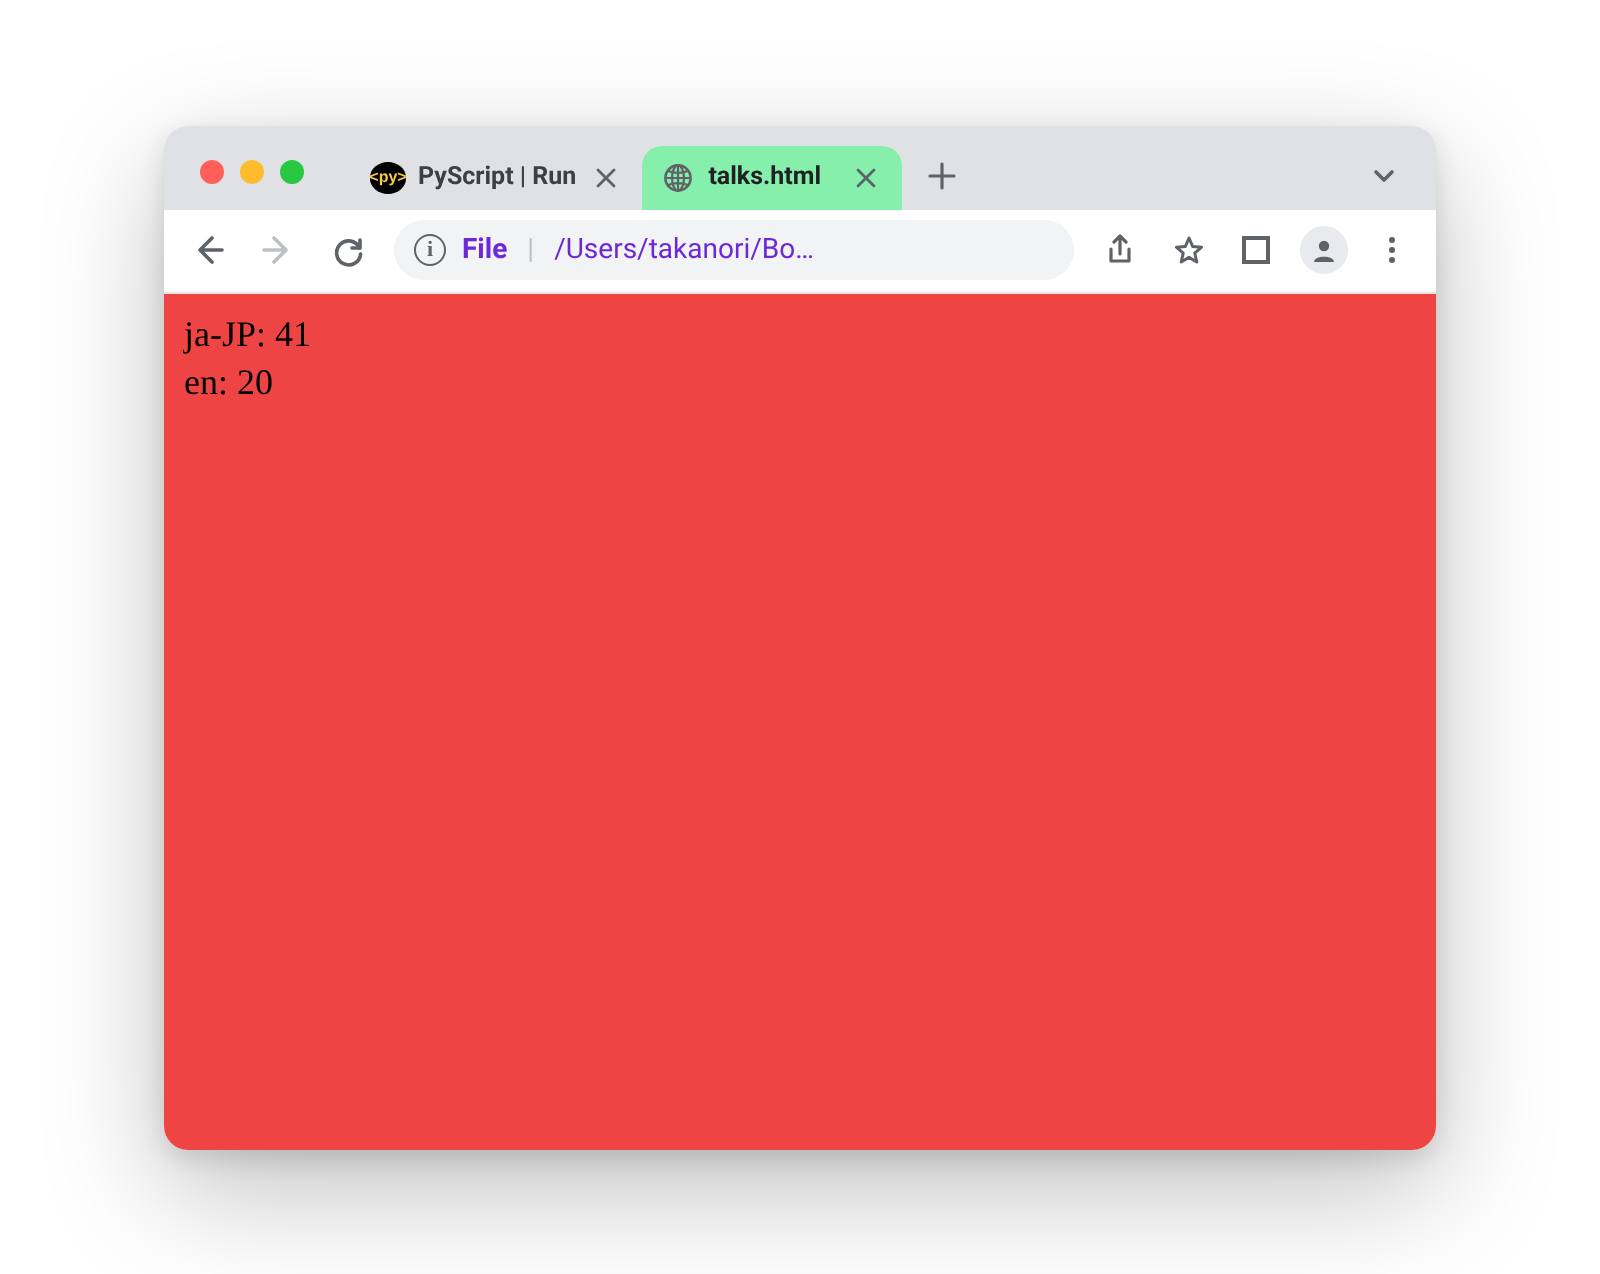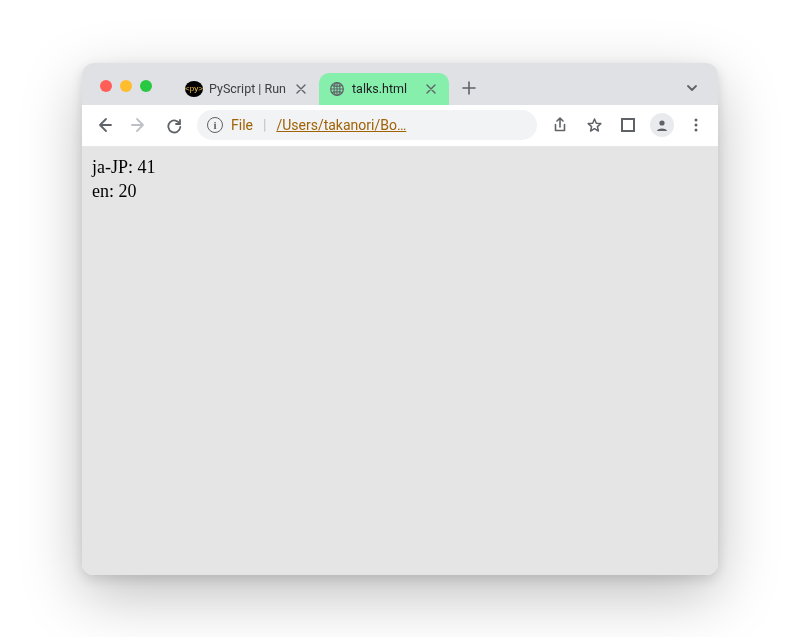--- a/index.html
+++ b/index.html
@@ -55,21 +55,21 @@
       min-width: 130px;
       position: relative;
       cursor: pointer;
     }
     .tab.inactive { background: transparent; color: #3c4043; }
     .tab.active {
       background: #86efac;
       border-radius: 10px 10px 0 0;
     }
     .tab .favicon { width: 16px; height: 16px; flex-shrink: 0; display:flex; align-items:center; justify-content:center; }
-    .tab .title { flex:1; white-space: nowrap; overflow: hidden; text-overflow: ellipsis; }
+    .tab .title { flex:1; white-space: nowrap; overflow: hidden; text-overflow: ellipsis; font-weight: bold; }
     .tab .close { width: 16px; height:16px; display:flex; align-items:center; justify-content:center; color:#5f6368; font-size:15px; border-radius:50%; cursor:pointer; }
     .new-tab {
       width: 28px; height:28px; display:flex; align-items:center; justify-content:center;
       color:#5f6368; font-size:19px; border-radius:50%; margin-left:6px; margin-bottom:3px; cursor:pointer;
     }
     .tab-strip .chevron {
       width:28px; height:28px; display:flex; align-items:center; justify-content:center;
       color:#5f6368; margin-bottom:3px; margin-right:4px; cursor:pointer; border-radius:50%;
     }
     .toolbar {
@@ -97,43 +97,43 @@
       gap: 8px;
       margin: 0 4px;
       color:#202124;
       font-size:14px;
     }
     .omnibox .info-circle {
       width:16px; height:16px; border-radius:50%; border:1.5px solid #5f6368;
       display:flex; align-items:center; justify-content:center; font-size:11px; color:#5f6368;
       font-weight:600; font-family: Georgia, serif; flex-shrink:0;
     }
-    .omnibox .url-prefix { color:#a16207; }
+    .omnibox .url-prefix { color:#6d28d9;font-weight:bold; }
     .omnibox .url-sep { color:#bdc1c6; margin: 0 2px; }
-    .omnibox .url-path { color:#a16207; flex:1; white-space:nowrap; overflow:hidden; text-overflow:ellipsis;text-decoration:underline; }
+    .omnibox .url-path { color:#6d28d9; flex:1; white-space:nowrap; overflow:hidden; text-overflow:ellipsis; }
     .toolbar-right { display:flex; align-items:center; gap:2px; }
     .avatar-circle {
       width:24px; height:24px; border-radius:50%; background:#e8eaed;
       display:flex; align-items:center; justify-content:center; color:#5f6368;
     }
     .square-icon { width:14px; height:14px; border:2px solid #5f6368; }
     .content {
       flex:1;
-      background:#e5e5e5;
+      background:#ef4444;
       padding: 8px 10px;
       font-family: "Times New Roman", Times, serif;
       font-size: 18px;
       line-height: 1.35;
       color:#000;
     }
     .content .row { display:block; }
     .favicon-py {
       width:28px; height:16px; border-radius:50%; background:#000000;
       display:flex; align-items:center; justify-content:center;
-      font-size:8px; color:#f7c948; font-weight:400; font-family:sans-serif;
+      font-size:8px; color:#f7c948; font-weight:700; font-family:sans-serif;
     }
     svg { display:block; }
   </style>
 </head>
 <body>
 
 <div class="window">
   <div class="tab-strip">
     <div class="traffic-lights">
       <div class="dot red"></div>

